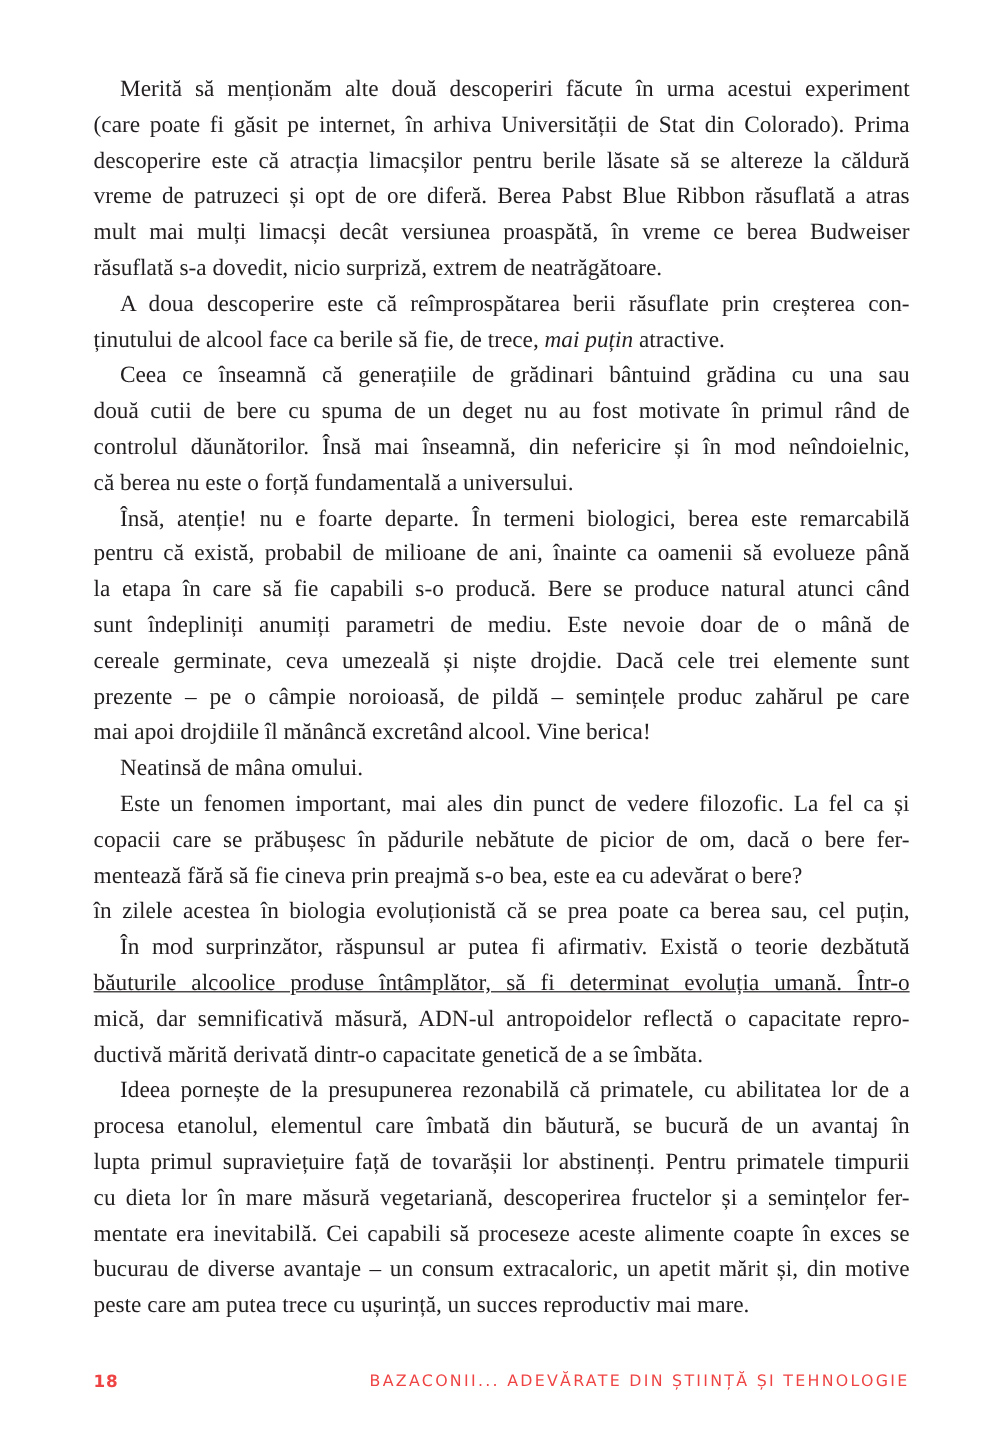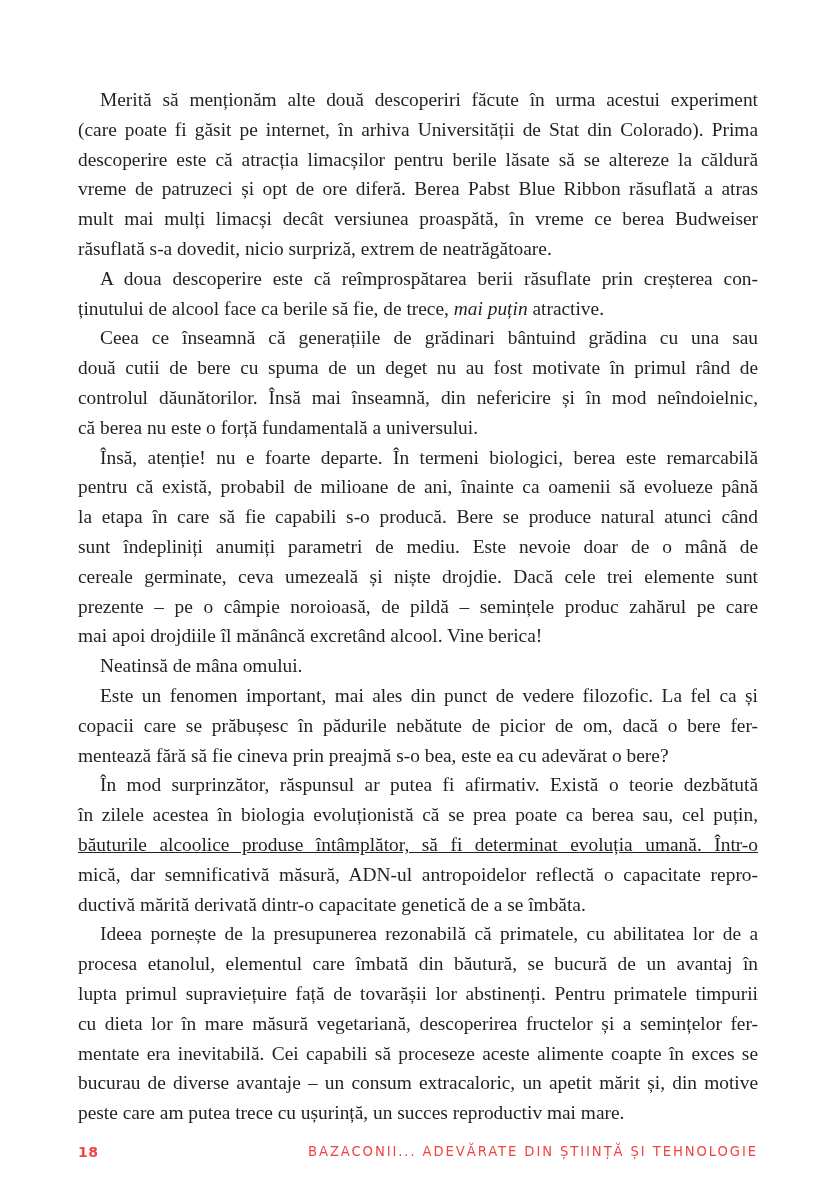--- a/index.html
+++ b/index.html
@@ -1,20 +1,20 @@
 <!DOCTYPE html>
 <html><head>
 <meta charset="utf-8">
 <style>
   html, body { margin: 0; padding: 0; background: #ffffff; }
   body { width: 834px; height: 1200px; position: relative; overflow: hidden; }
   .page {
     position: absolute;
     left: 78px;
-    top: 85px;
+    top: 60px;
     width: 680px;
     font-family: "Liberation Serif", "DejaVu Serif", serif;
     font-size: 19.4px;
     line-height: 29.8px;
     color: #231f20;
   }
   .line { display: block; text-align: justify; text-align-last: justify; white-space: nowrap; }
   .line.last { text-align-last: left; }
   .line.ind { padding-left: 22px; }
   .footer {
@@ -76,22 +76,22 @@
     <span class="line ind last">Neatinsă de mâna omului.</span>
   </div>
 
   <div>
     <span class="line ind" style="word-spacing: 0px;">Este un fenomen important, mai ales din punct de vedere filozofic. La fel ca și</span>
     <span class="line" style="word-spacing: 0px;">copacii care se prăbușesc în pădurile nebătute de picior de om, dacă o bere fer-</span>
     <span class="line last">mentează fără să fie cineva prin preajmă s-o bea, este ea cu adevărat o bere?</span>
   </div>
 
   <div>
+    <span class="line" style="word-spacing: 0px;">în zilele acestea în biologia evoluționistă că se prea poate ca berea sau, cel puțin,</span>
     <span class="line ind" style="word-spacing: 0px;">În mod surprinzător, răspunsul ar putea fi afirmativ. Există o teorie dezbătută</span>
-    <span class="line" style="word-spacing: 0px;">în zilele acestea în biologia evoluționistă că se prea poate ca berea sau, cel puțin,</span>
     <span class="line" style="word-spacing: 0px; text-decoration: underline;">băuturile alcoolice produse întâmplător, să fi determinat evoluția umană. Într-o</span>
     <span class="line" style="word-spacing: 0px;">mică, dar semnificativă măsură, ADN-ul antropoidelor reflectă o capacitate repro-</span>
     <span class="line last">ductivă mărită derivată dintr-o capacitate genetică de a se îmbăta.</span>
   </div>
 
   <div>
     <span class="line ind" style="word-spacing: 0px;">Ideea pornește de la presupunerea rezonabilă că primatele, cu abilitatea lor de a</span>
     <span class="line" style="word-spacing: 0px;">procesa etanolul, elementul care îmbată din băutură, se bucură de un avantaj în</span>
     <span class="line" style="word-spacing: 0px;">lupta primul supraviețuire față de tovarășii lor abstinenți. Pentru primatele timpurii</span>
     <span class="line" style="word-spacing: 0px;">cu dieta lor în mare măsură vegetariană, descoperirea fructelor și a semințelor fer-</span>

